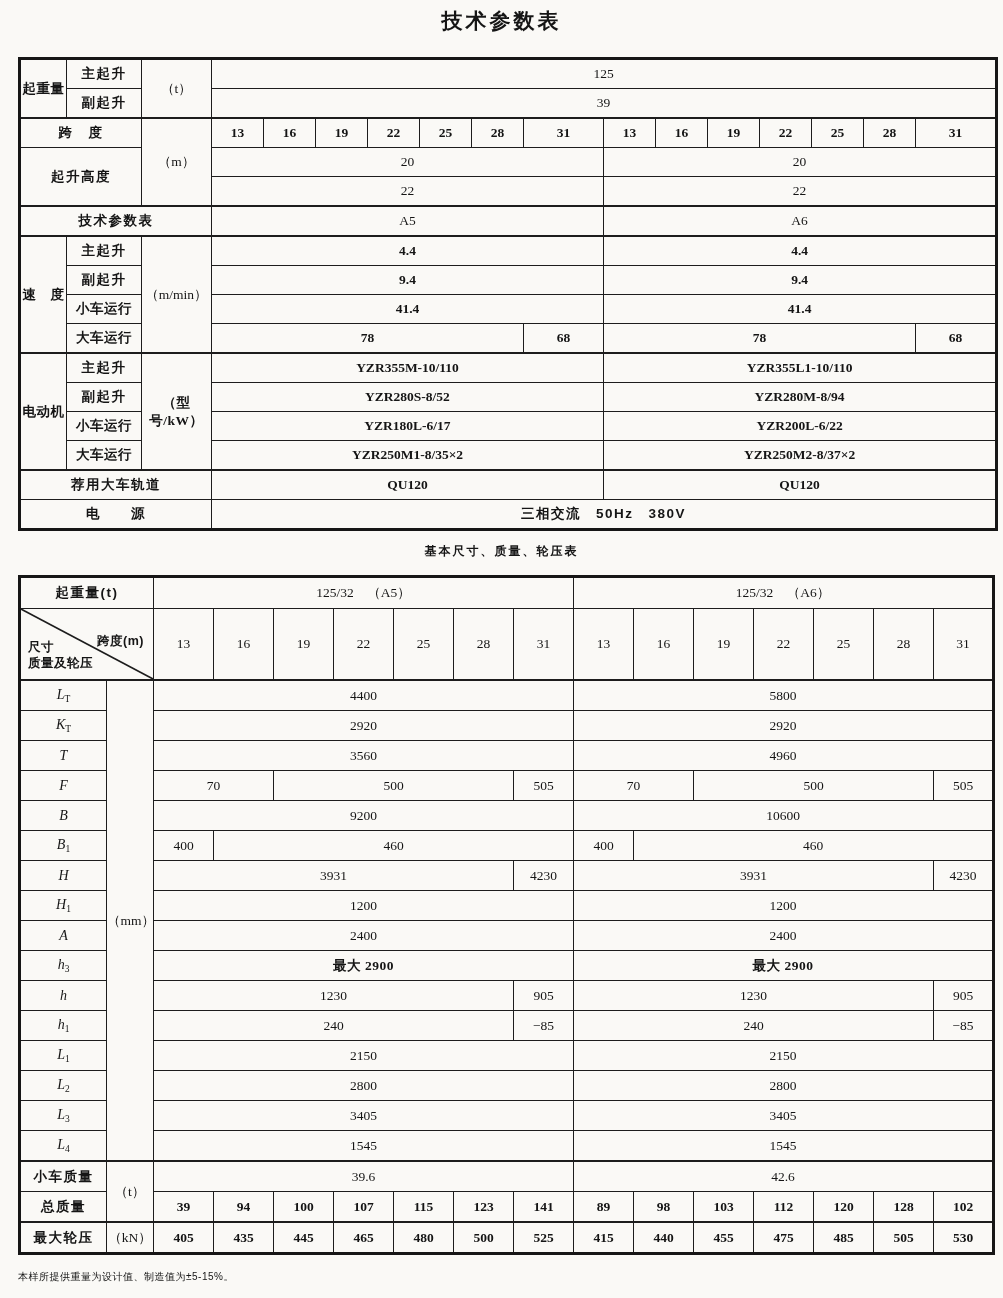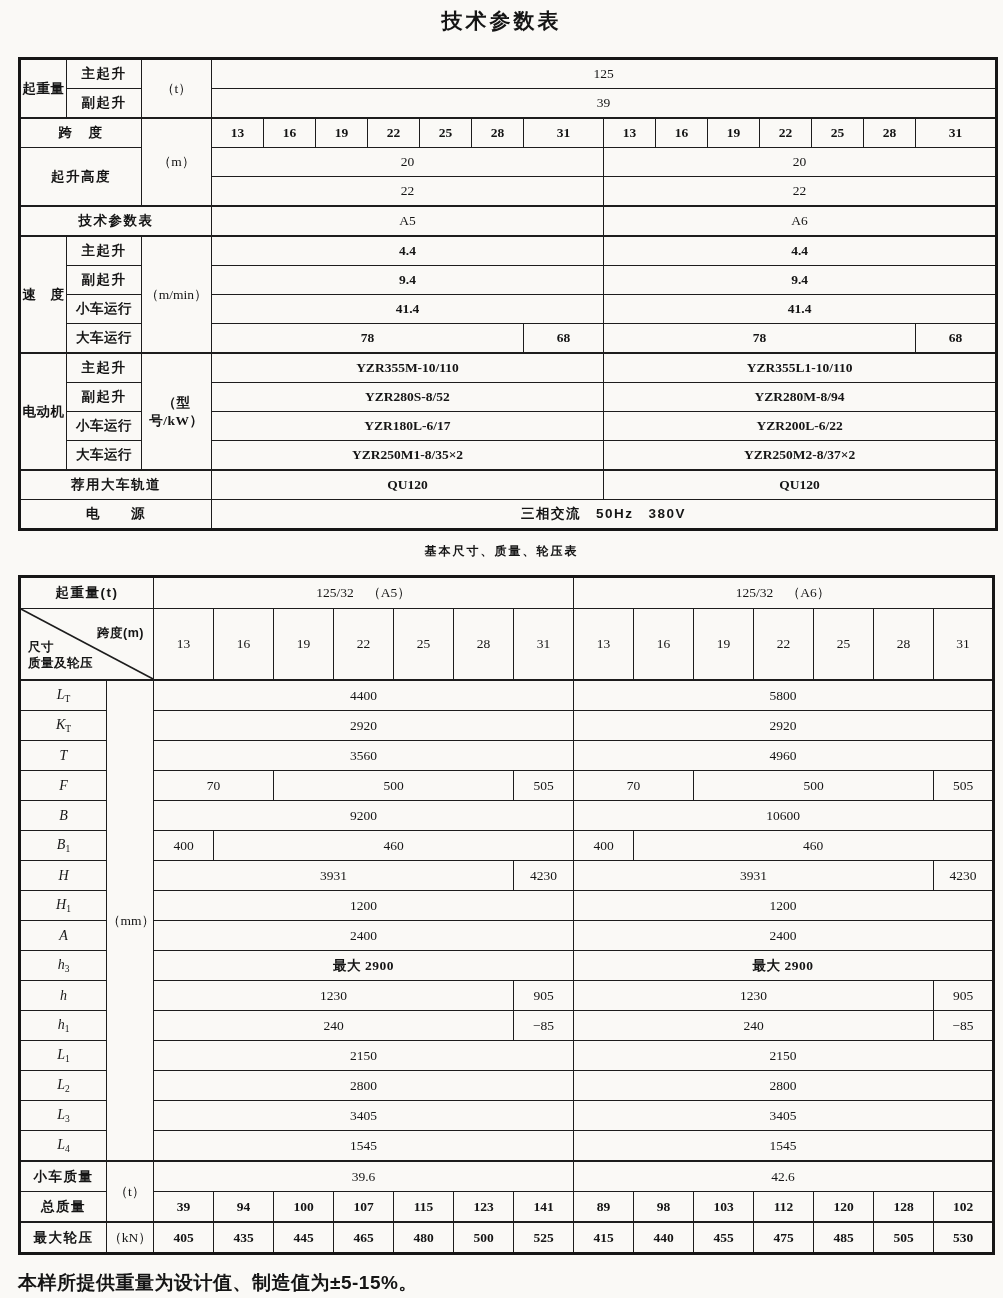--- a/index.html
+++ b/index.html
@@ -23,25 +23,25 @@
   .zh{font-weight:bold;letter-spacing:1.5px;font-size:13px;}
   .zh.tight{letter-spacing:0.5px;}
   .num{font-family:"Liberation Serif","DejaVu Serif",serif;}
   .b{font-weight:bold;}
   .u{font-family:"Liberation Serif","DejaVu Serif",serif;font-size:13px;}
   .sym{font-family:"Liberation Serif","DejaVu Serif",serif;font-style:italic;font-size:14px;}
   .sub{font-family:"Liberation Serif","DejaVu Serif",serif;font-size:9.5px;vertical-align:-3px;}
   .diag{position:relative;padding:0;}
   .diag svg{position:absolute;left:0;top:0;width:100%;height:100%;}
   .diag svg line{stroke:#1d1d1d;stroke-width:1.6;}
-  .d-span{position:absolute;top:16px;right:9px;}
+  .d-span{position:absolute;top:24px;right:9px;}
   .d-dim{position:absolute;left:7px;top:30px;}
   .d-mass{position:absolute;left:7px;bottom:7px;}
   .diag span{font-size:12.5px;}
-  #footnote{position:absolute;left:18px;top:1270px;font-size:19px;font-weight:bold;letter-spacing:0.5px;}
+  #footnote{position:absolute;left:18px;top:1270px;font-size:10px;font-weight:normal;letter-spacing:0.5px;}
 </style>
 </head>
 <body>
 
 <div class="title" id="title1">技术参数表</div>
 
 <table id="t1">
   <colgroup>
     <col style="width:47px">
       <col style="width:75px">

